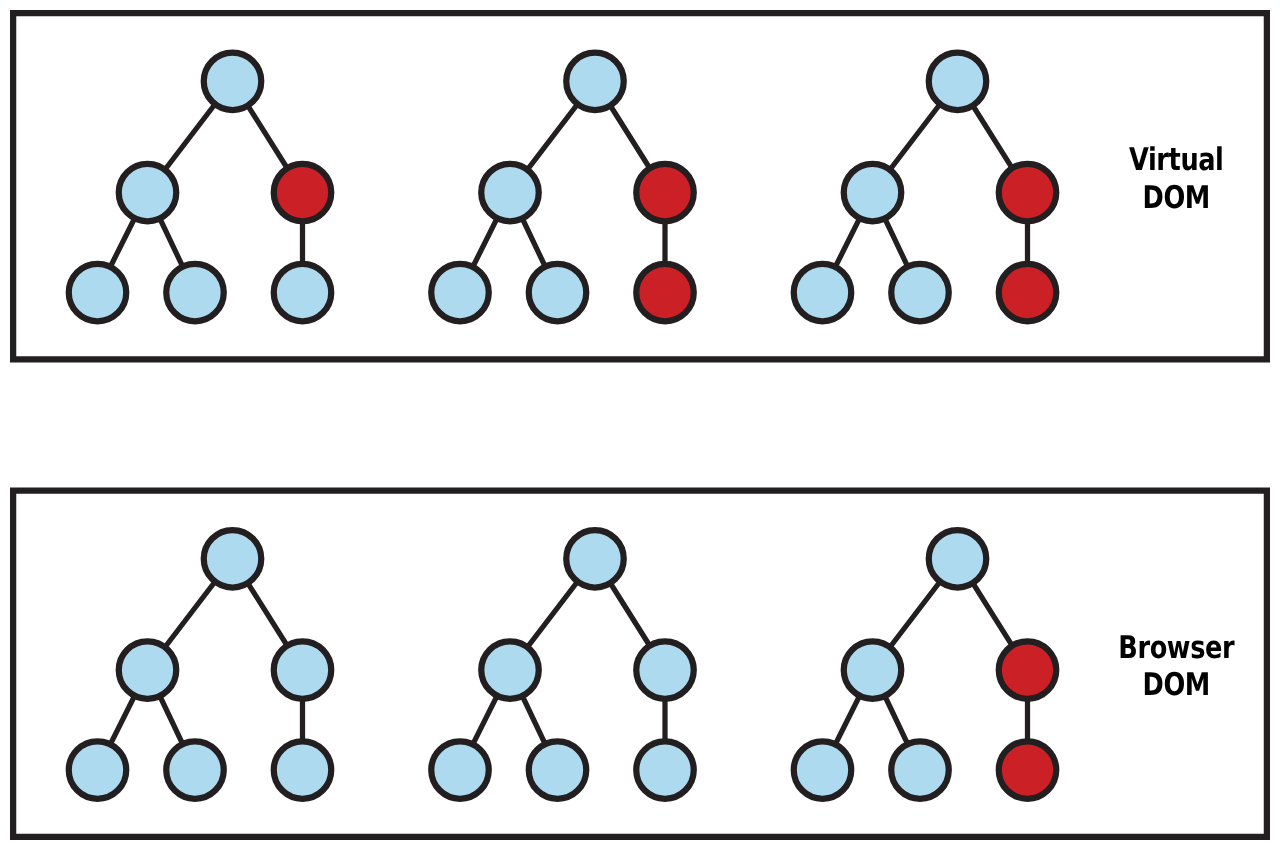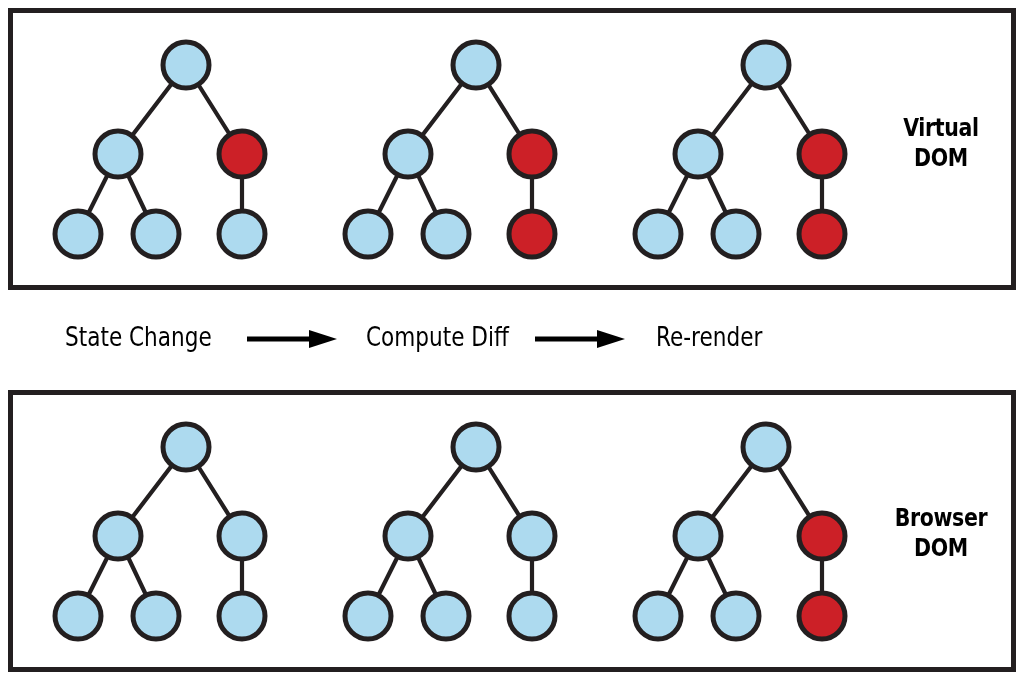--- a/index.html
+++ b/index.html
@@ -161,37 +161,20 @@
           <circle cx="809" cy="221" r="23" class="node-circle" fill="#cc2027"></circle>
         </g>
       </svg>
   </div>
 
   <div class="panel-label" id="virtual-dom-label">
     <span class="label-line">Virtual</span>
     <span class="label-line">DOM</span>
   </div>
 
-  <div id="flow-band">
-    <div class="flow-step" id="flow-step-0">State Change</div>
-
-    <svg class="flow-arrow" id="flow-arrow-0" viewBox="0 0 90 20" width="90" height="20">
-      <line x1="0" y1="10" x2="68" y2="10" stroke="#000000" stroke-width="5"></line>
-      <polygon points="62,1 90,10 62,19" fill="#000000"></polygon>
-    </svg>
-
-    <div class="flow-step" id="flow-step-1">Compute Diff</div>
-
-    <svg class="flow-arrow" id="flow-arrow-1" viewBox="0 0 90 20" width="90" height="20">
-      <line x1="0" y1="10" x2="68" y2="10" stroke="#000000" stroke-width="5"></line>
-      <polygon points="62,1 90,10 62,19" fill="#000000"></polygon>
-    </svg>
-
-    <div class="flow-step" id="flow-step-2">Re-render</div>
-  </div>
 
   <div class="panel" id="browser-dom-panel">
     <svg class="tree-svg" id="browser-dom-trees" width="998" height="272" viewBox="0 0 998 272" aria-hidden="true">
         <g>
           <line x1="173" y1="52" x2="105" y2="141" class="edge"></line>
           <line x1="173" y1="52" x2="229" y2="141" class="edge"></line>
           <line x1="105" y1="141" x2="65" y2="221" class="edge"></line>
           <line x1="105" y1="141" x2="143" y2="221" class="edge"></line>
           <line x1="229" y1="141" x2="229" y2="221" class="edge"></line>
           <circle cx="173" cy="52" r="23" class="node-circle" fill="#addaef"></circle>

